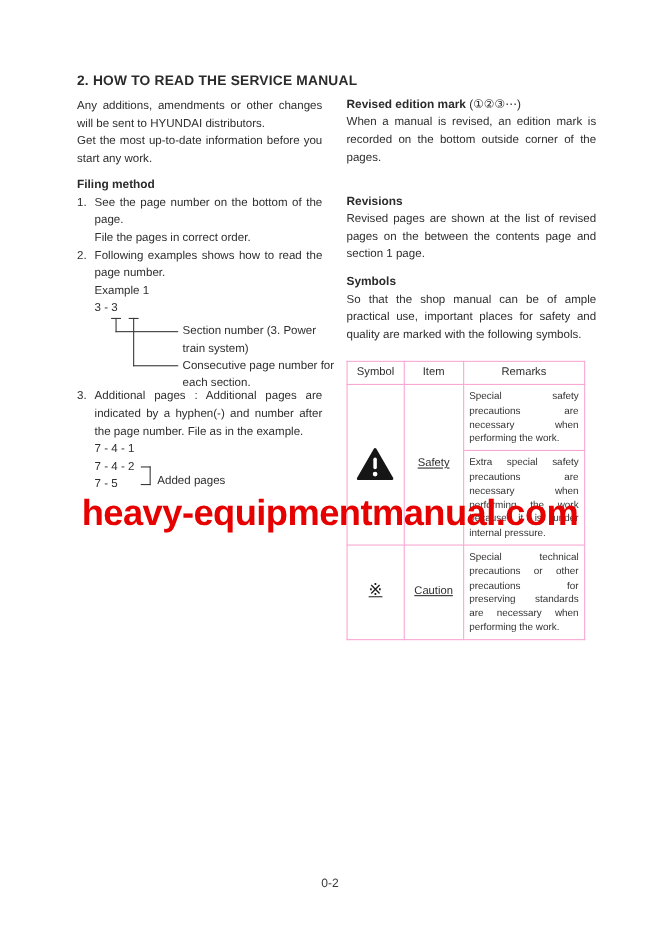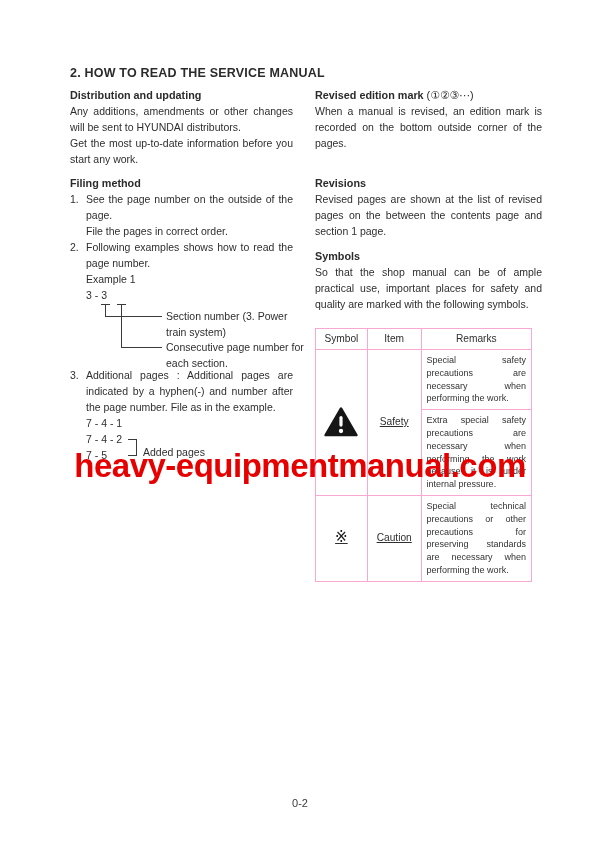--- a/index.html
+++ b/index.html
@@ -73,32 +73,31 @@
 </head>
 <body>
 
 <div class="sheet">
 
   <h1 class="title">2. HOW TO READ THE SERVICE MANUAL</h1>
 
   <div class="col col-left">
 
     <section>
-      <h2 class="subhead">Distribution and updating</h2>
       <p class="body">Any additions, amendments or other changes will be sent to HYUNDAI distributors.</p>
       <p class="body">Get the most up-to-date information before you start any work.</p>
     </section>
 
     <section class="sec-filing">
       <h2 class="subhead">Filing method</h2>
 
       <div class="li">
         <span class="num">1.</span>
         <div class="li-body">
-          <p class="body">See the page number on the outside of the page.</p>
+          <p class="body">See the page number on the bottom of the page.</p>
           <p class="plain">File the pages in correct order.</p>
         </div>
       </div>
 
       <div class="li">
         <span class="num">2.</span>
         <div class="li-body">
           <p class="body">Following examples shows how to read the page number.</p>
           <p class="plain">Example 1</p>
           <p class="plain">3 - 3</p>

